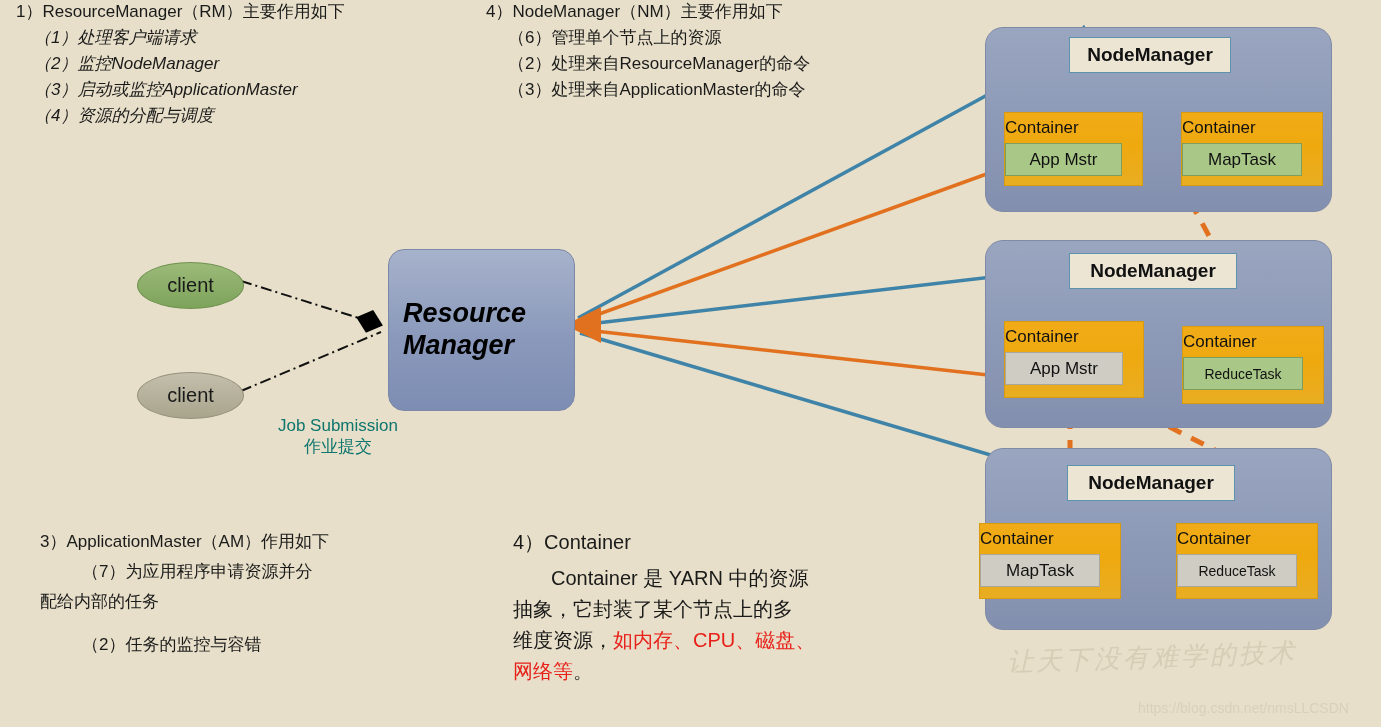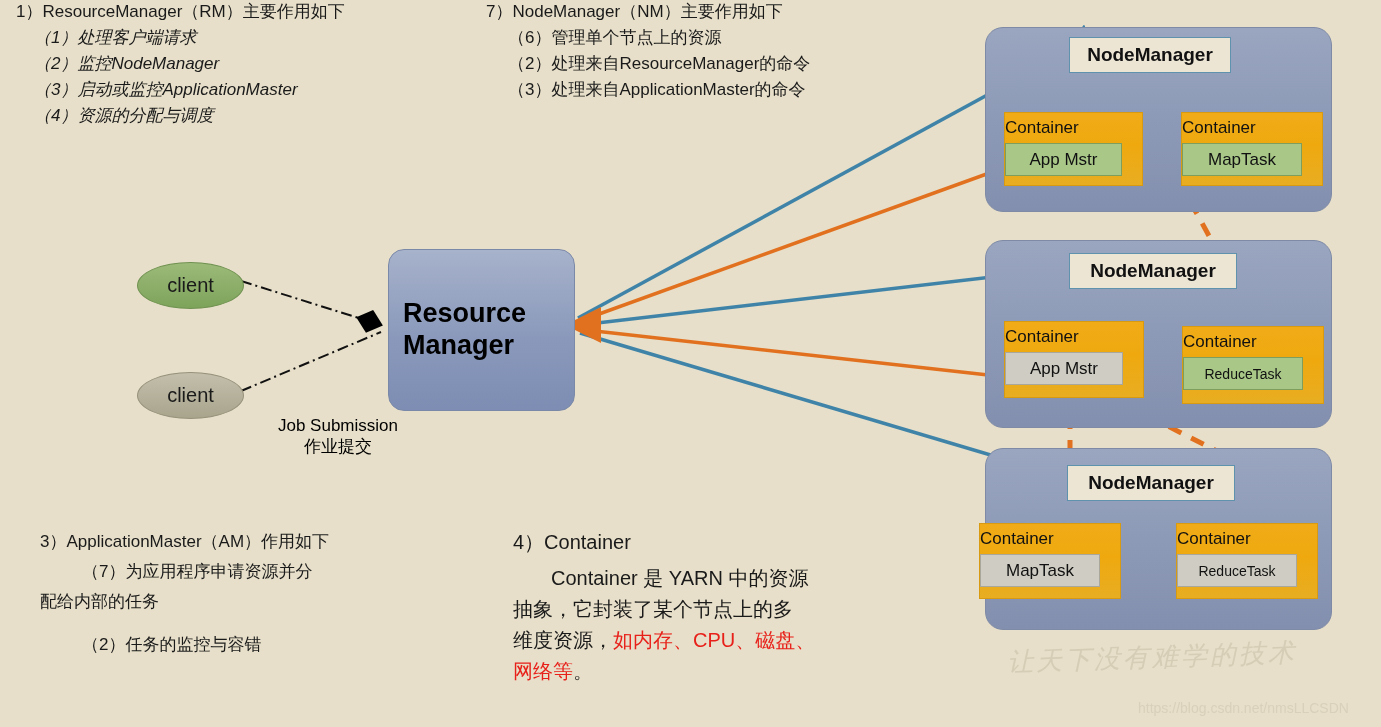--- a/index.html
+++ b/index.html
@@ -50,20 +50,21 @@
 
   
   #rm{
     position:absolute;left:388px;top:249px;width:185px;height:160px;
     border-radius:16px;
     background:linear-gradient(180deg,#a7b2cb 0%,#8a99bb 55%,#7d8db3 100%);
     border:1px solid #7b89a8;
     display:flex;align-items:center;justify-content:center;
     font-size:27px;font-weight:bold;color:#000;line-height:1.18;
     text-align:left;
+    font-style:italic;
   }
   #rm .rmtext{padding-left:14px;width:100%;}
 
   
   .nmblock{
     position:absolute;left:985px;width:345px;
     border-radius:18px;
     background:linear-gradient(180deg,#9aa6c0 0%,#8d9ab7 50%,#838fae 100%);
     border:1px solid #7e8aa6;
   }
@@ -102,21 +103,21 @@
   
   #nm2 .c-left{left:18px;top:80px;width:138px;height:75px;}
   #nm2 .c-right{left:196px;top:85px;width:140px;height:76px;}
   
   #nm3 .c-left{left:-7px;top:74px;width:140px;height:74px;}
   #nm3 .c-right{left:190px;top:74px;width:140px;height:74px;}
 
   
   #joblabel{
     position:absolute;left:248px;top:415px;width:180px;
-    text-align:center;color:#000000;font-size:17px;line-height:1.25;
+    text-align:center;color:#0f766e;font-size:17px;line-height:1.25;
   }
 
   
   #watermark{
     position:absolute;left:1007px;top:640px;
     font-size:26px;color:#d5cdb6;
     font-family:"Liberation Serif","DejaVu Serif",serif;
     font-style:italic;letter-spacing:3px;
     transform:rotate(-2deg);
   }
@@ -181,21 +182,21 @@
 
   <div class="txtblock" id="tl">
     <div class="line h">1）ResourceManager（RM）主要作用如下</div>
     <div class="line sub">（1）处理客户端请求</div>
     <div class="line sub">（2）监控NodeManager</div>
     <div class="line sub">（3）启动或监控ApplicationMaster</div>
     <div class="line sub">（4）资源的分配与调度</div>
   </div>
 
   <div class="txtblock" id="tr">
-    <div class="line h">7）NodeManager（NM）主要作用如下</div>
+    <div class="line h">4）NodeManager（NM）主要作用如下</div>
     <div class="line sub">（6）管理单个节点上的资源</div>
     <div class="line sub">（2）处理来自ResourceManager的命令</div>
     <div class="line sub">（3）处理来自ApplicationMaster的命令</div>
   </div>
 
   <div class="txtblock" id="bl">
     <div class="line h">3）ApplicationMaster（AM）作用如下</div>
     <div class="line i1">（7）为应用程序申请资源并分</div>
     <div class="line i2">配给内部的任务</div>
     <div class="line i3">（2）任务的监控与容错</div>

